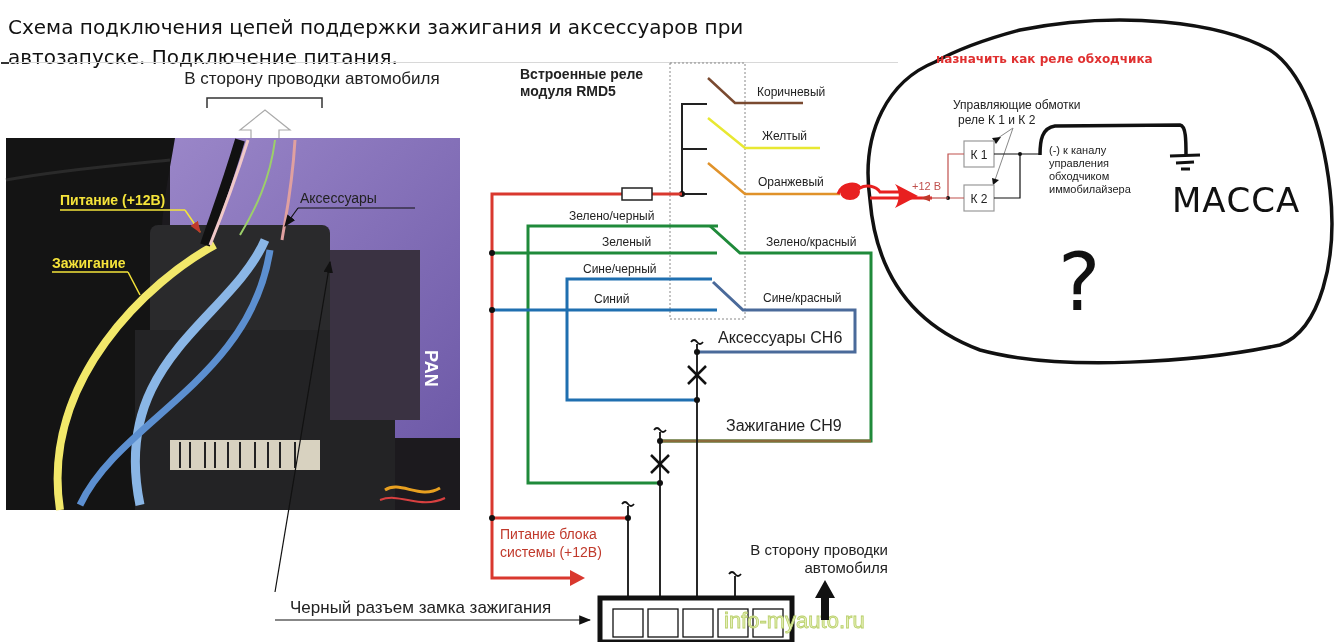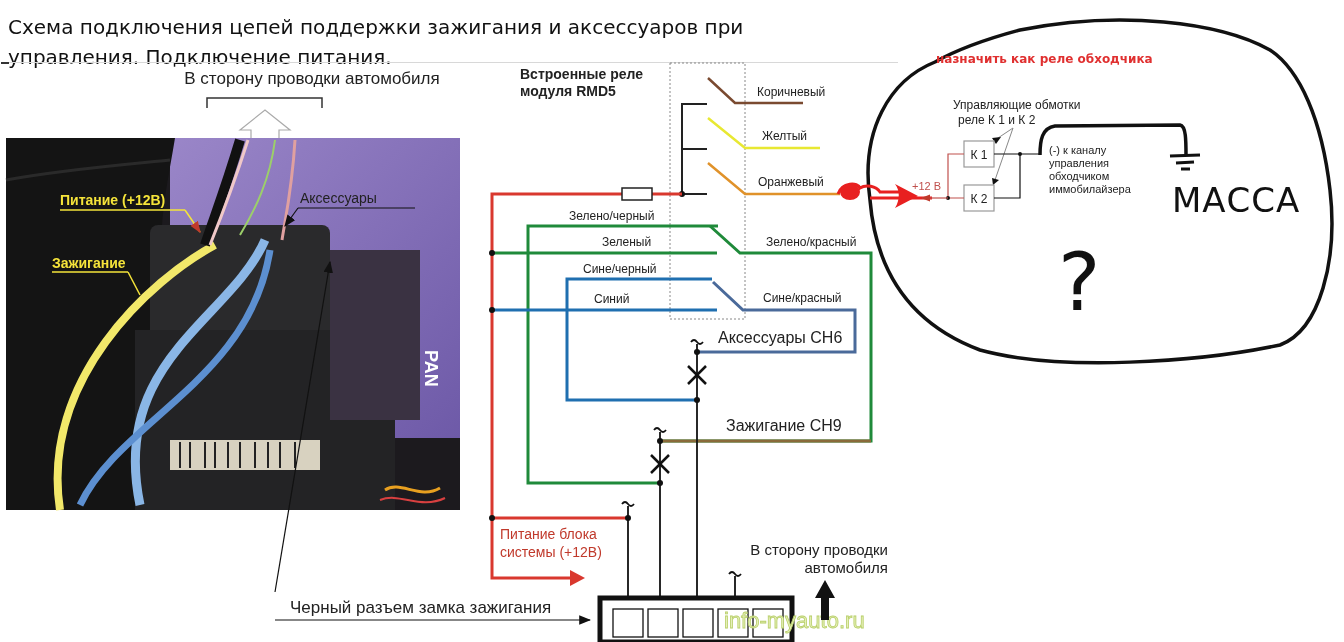--- a/index.html
+++ b/index.html
@@ -9,21 +9,21 @@
   .rule-tick { position: absolute; left: 1px; top: 62px; width: 8px; height: 2px; background: #333; }
   svg.main { position: absolute; left: 0; top: 0; }
   .lbl { font-family: "Liberation Sans", sans-serif; fill: #222; }
   .photo-text { font-family: "Liberation Sans", sans-serif; font-weight: bold; fill: #f5e43a; }
 </style>
 </head>
 <body>
 
 <div class="title">
   <div>Схема подключения цепей поддержки зажигания и аксессуаров при</div>
-  <div>управления. Подключение питания.</div>
+  <div>автозапуске. Подключение питания.</div>
 </div>
 <div class="rule"></div>
 <div class="rule-tick"></div>
 
 <svg class="main" width="1344" height="642" viewBox="0 0 1344 642">
   <defs>
     <linearGradient id="bgPurple" x1="0" y1="0" x2="1" y2="1">
       <stop offset="0" stop-color="#9a86c8"></stop>
       <stop offset="1" stop-color="#6e5aa8"></stop>
     </linearGradient>

